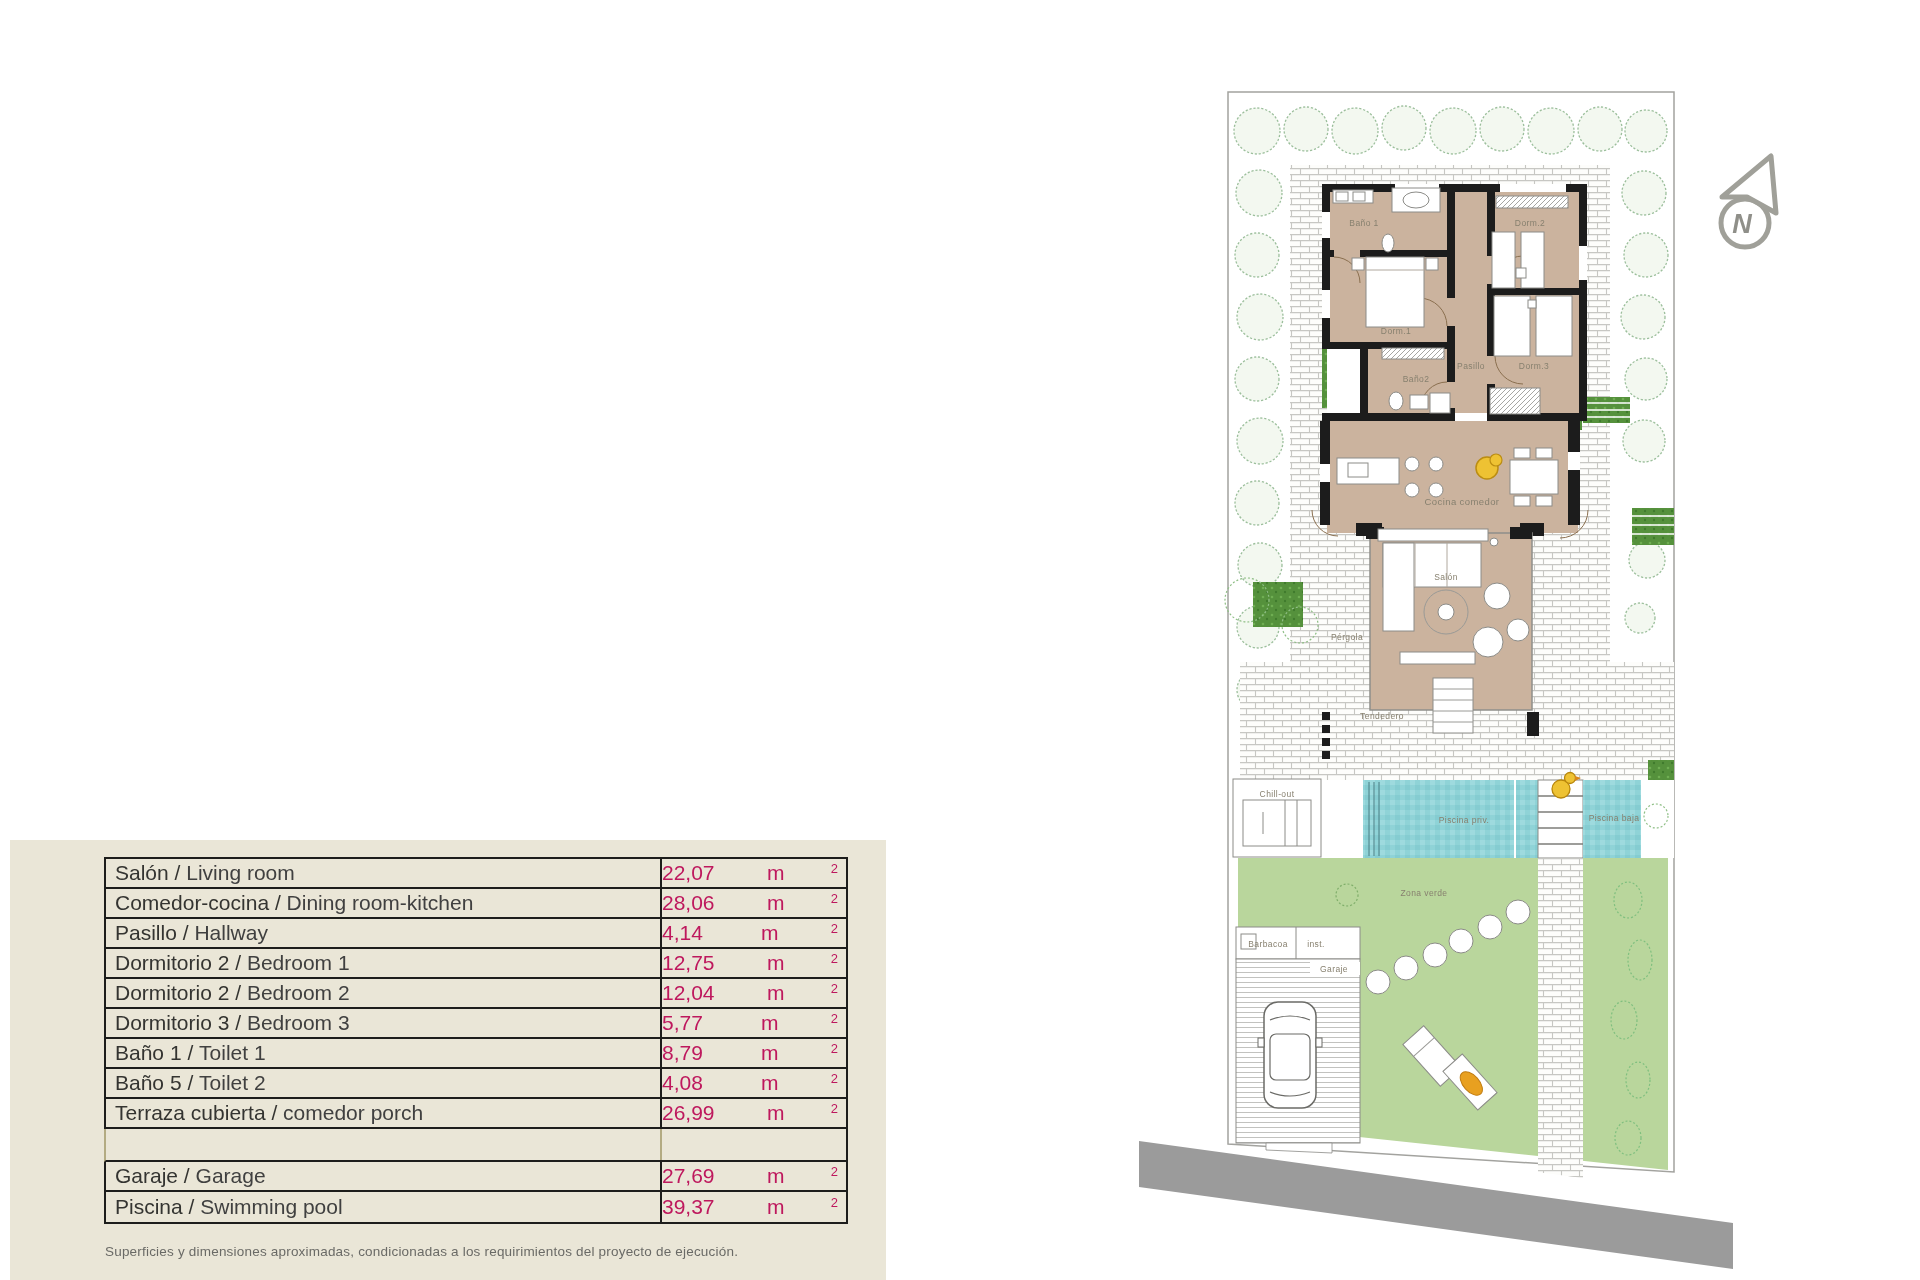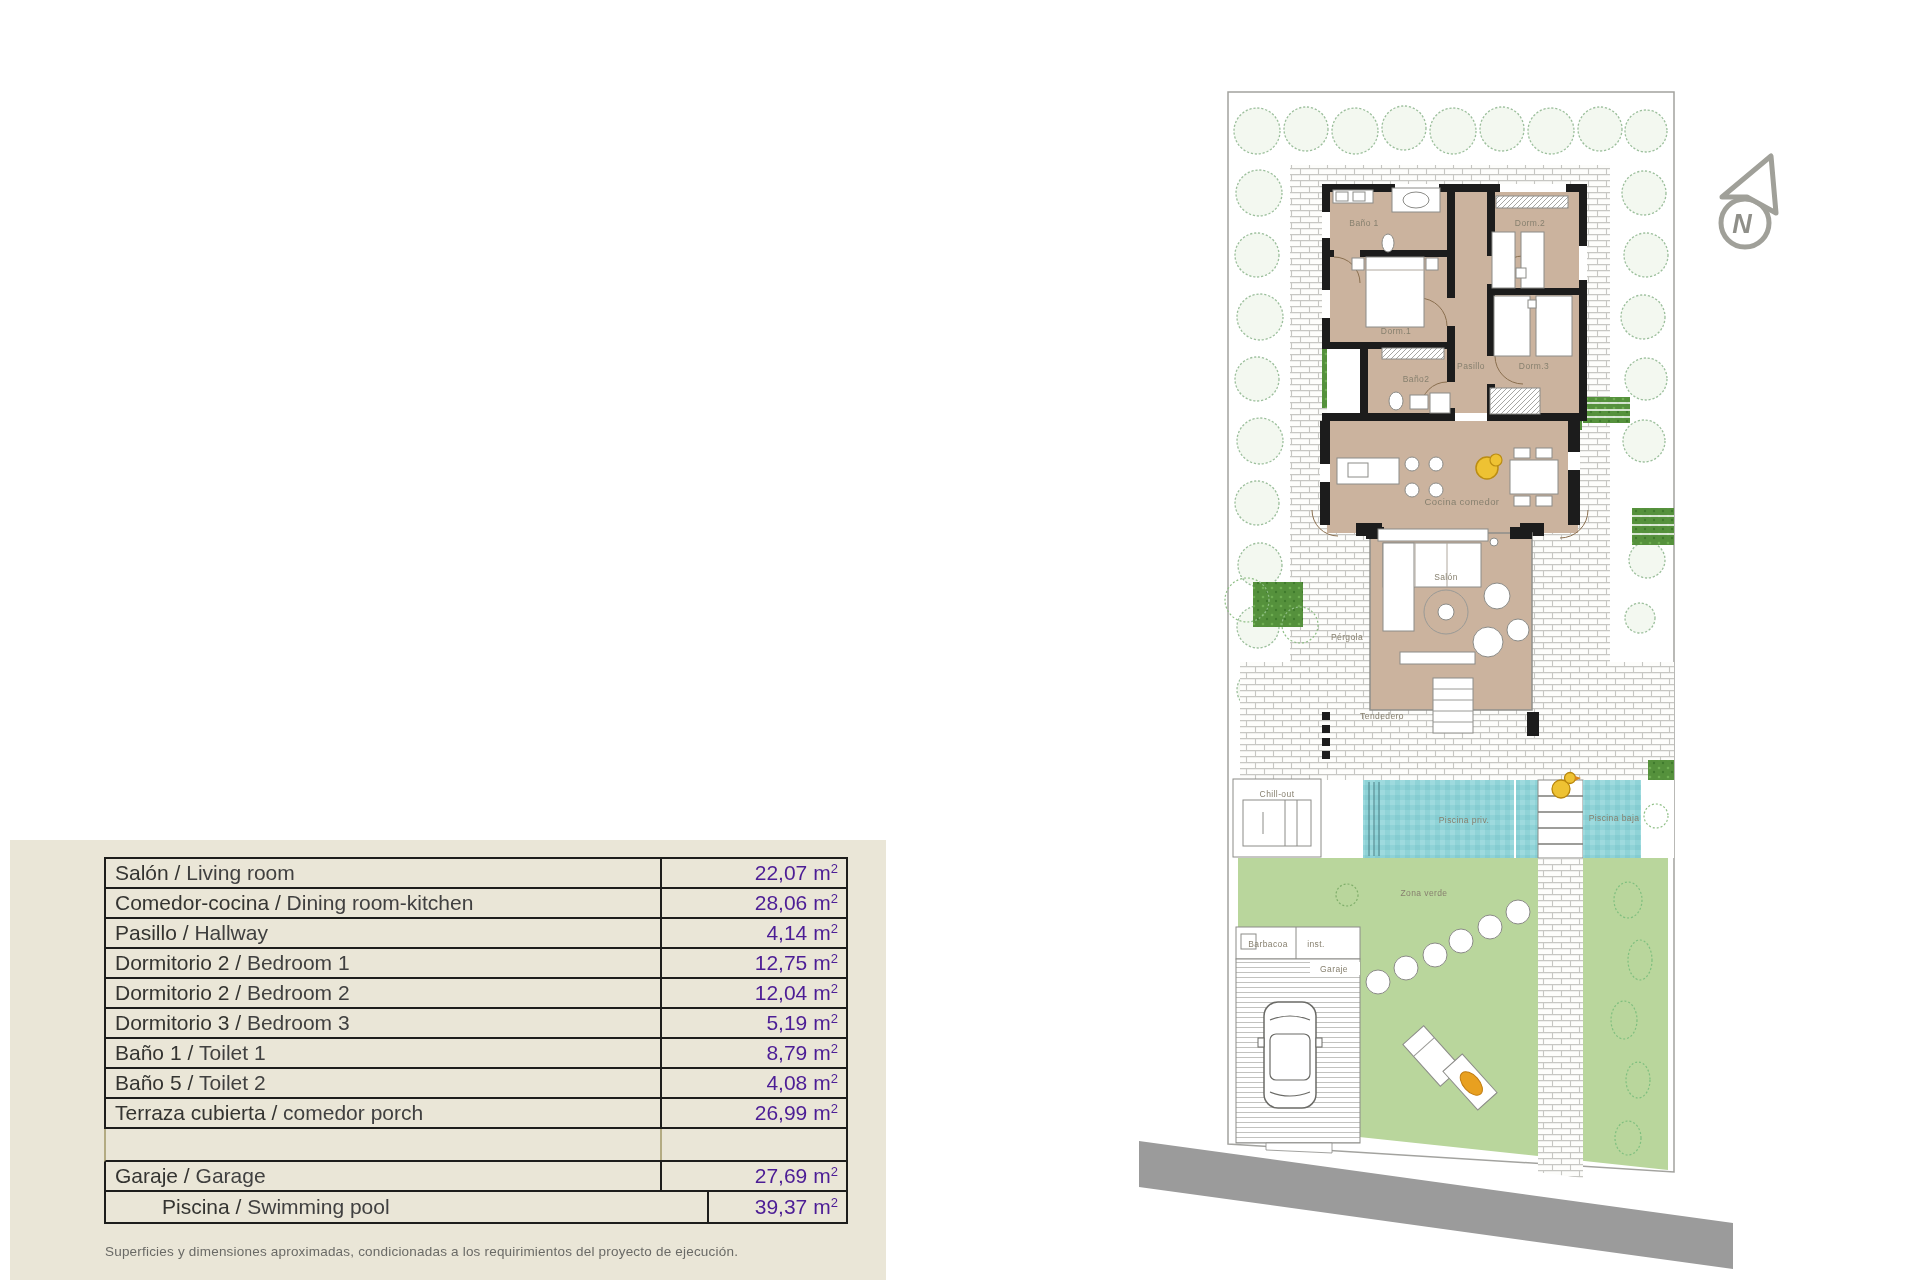--- a/index.html
+++ b/index.html
@@ -3,26 +3,26 @@
 <meta charset="utf-8">
 <style>
   html,body{margin:0;padding:0;}
   body{width:1920px;height:1280px;position:relative;background:#ffffff;overflow:hidden;
        font-family:"Liberation Sans", sans-serif;}
   .panel{position:absolute;left:10px;top:840px;width:876px;height:440px;background:#eae6d7;}
   .areas-table{position:absolute;left:104px;top:857px;width:744px;
        border-top:2px solid #1d1d1b;border-bottom:2px solid #1d1d1b;}
   .trow{display:flex;height:30px;box-sizing:border-box;
        border-left:2px solid #1d1d1b;border-right:2px solid #1d1d1b;border-bottom:2px solid #1d1d1b;}
-  .trow:last-child{border-bottom:none;padding-left:47px;}
+  .trow:last-child{border-bottom:none;}
   .tname{width:556px;box-sizing:border-box;border-right:2px solid #1d1d1b;padding-left:9px;
        font-size:21px;color:#343431;display:flex;align-items:center;white-space:pre;overflow:hidden;}
   .tname .en{color:#404040;}
-  .tval{flex:1;font-size:21px;color:#4c1d95;text-align:right;padding-right:8px;
-       display:flex;align-items:center;justify-content:flex-end;}
+  .tval{flex:1;font-size:21px;color:#be185d;text-align:right;padding-right:8px;
+       display:flex;align-items:center;justify-content:space-between;gap:46px;}
   .tval sup{font-size:13px;line-height:0;margin-top:-8px;}
   .tval .unit{margin-left:6px;}
   .trow.spacer{height:33px;border-left-color:#b3ab82;}
   .trow.spacer .tname{border-right-color:#b3ab82;}
   .footnote{position:absolute;left:105px;top:1244px;font-size:13.5px;color:#6a6a66;letter-spacing:.2px;}
   svg text{font-family:"Liberation Sans", sans-serif;}
   .plan-label{fill:#87806f;font-size:8.5px;letter-spacing:.4px;}
   .plan-label.big{font-size:9.5px;}
 </style>
 </head>
@@ -67,21 +67,21 @@
     <div class="tname"><span class="es">Dormitorio 2</span><span class="es"> / </span><span class="en">Bedroom 2</span></div>
     <div class="tval">
         <span>12,04</span>
         <span class="unit">m</span>
         <sup>2</sup>
       </div>
   </div>
   <div class="trow">
     <div class="tname"><span class="es">Dormitorio 3</span><span class="es"> / </span><span class="en">Bedroom 3</span></div>
     <div class="tval">
-        <span>5,19</span>
+        <span>5,77</span>
         <span class="unit">m</span>
         <sup>2</sup>
       </div>
   </div>
   <div class="trow">
     <div class="tname"><span class="es">Baño 1</span><span class="es"> / </span><span class="en">Toilet 1</span></div>
     <div class="tval">
         <span>8,79</span>
         <span class="unit">m</span>
         <sup>2</sup>

